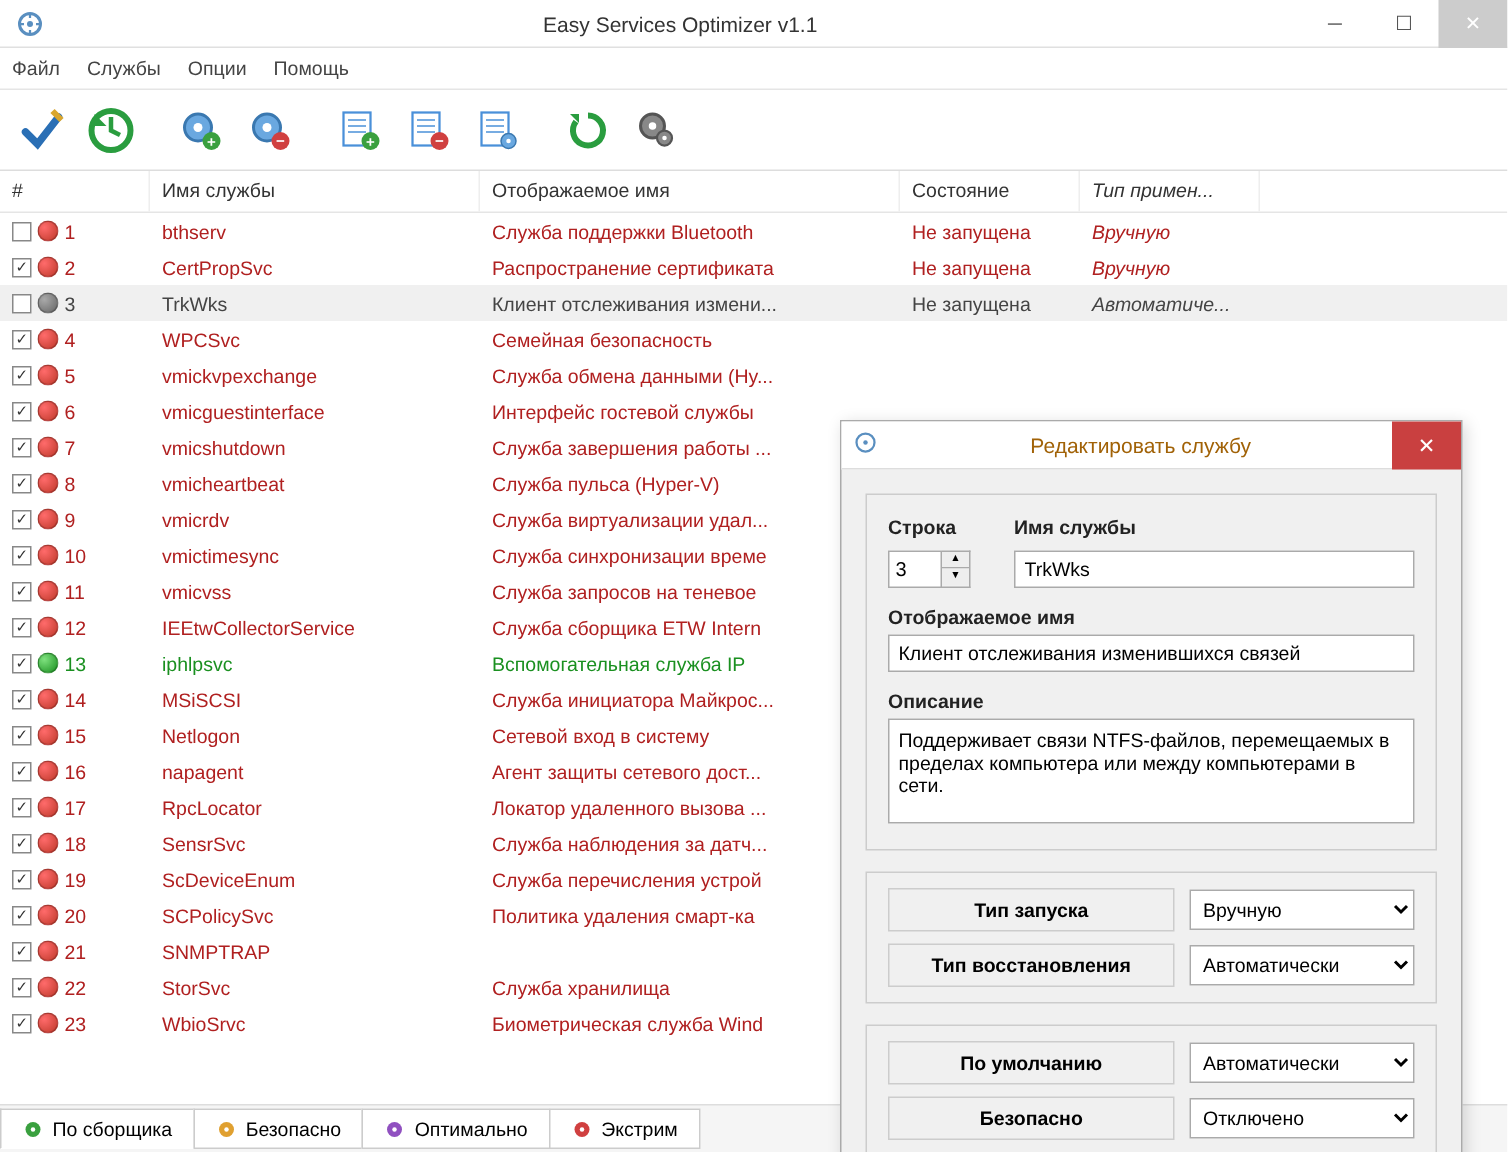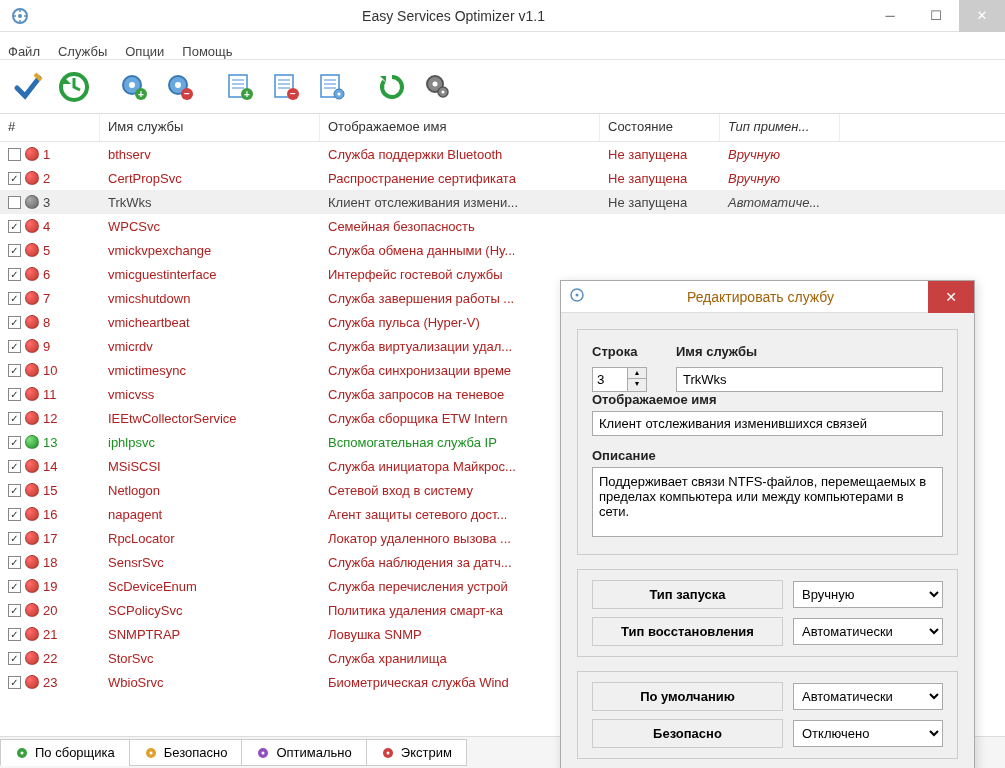--- a/index.html
+++ b/index.html
@@ -3,21 +3,21 @@
 <meta charset="utf-8">
 <style>
 * { box-sizing: border-box; margin: 0; padding: 0; }
 body { font-family: "Segoe UI", Tahoma, sans-serif; font-size: 13px; background: #fff; overflow: hidden; width: 1005px; height: 768px; position: relative; }
 .titlebar { height: 32px; background: #fff; display: flex; align-items: center; border-bottom: 1px solid #e0e0e0; }
 .titlebar .app-icon { width: 24px; height: 24px; margin: 0 8px; display: flex; align-items: center; justify-content: center; }
 .titlebar .title { flex: 1; text-align: center; color: #333; font-size: 14px; }
 .winctrl { display: flex; }
 .winctrl div { width: 46px; height: 32px; display: flex; align-items: center; justify-content: center; color: #555; }
 .winctrl .close { background: #ccc; color: #fff; }
-.menubar { height: 28px; display: flex; align-items: flex-end; padding: 0 8px; gap: 18px; border-bottom: 1px solid #e5e5e5; color: #444; }
+.menubar { height: 28px; display: flex; align-items: center; padding: 0 8px; gap: 18px; border-bottom: 1px solid #e5e5e5; color: #444; }
 .menubar span { cursor: default; }
 .toolbar { height: 54px; display: flex; align-items: center; padding: 0 6px; border-bottom: 1px solid #ddd; gap: 2px; }
 .toolbar .sep { width: 12px; }
 .toolbar .tb { width: 44px; height: 44px; display: flex; align-items: center; justify-content: center; }
 .table-wrap { position: absolute; top: 114px; left: 0; right: 0; bottom: 32px; overflow-y: scroll; }
 .thead { display: flex; height: 28px; background: #fff; border-bottom: 1px solid #e5e5e5; font-weight: normal; color: #333; position: sticky; top:0; background:#fff; z-index:2; }
 .thead > div { padding: 5px 8px; border-right: 1px solid #eee; white-space: nowrap; overflow: hidden; }
 .col-num { width: 100px; }
 .col-name { width: 220px; }
 .col-disp { width: 280px; }
@@ -39,21 +39,21 @@
 .btab.active { background:#fff; border-bottom:1px solid #fff; }
 .gear { width:14px; height:14px; display:inline-block; }
 
 .dialog { position: absolute; top: 280px; left: 560px; width: 415px; background: #f0f0f0; border: 1px solid #aaa; box-shadow: 2px 2px 10px rgba(0,0,0,0.15); z-index: 10; }
 .dialog .dlg-title { height: 32px; background: #fff; display:flex; align-items:center; border-bottom:1px solid #ddd; }
 .dialog .dlg-icon { margin: 0 8px; }
 .dialog .dlg-title-text { flex:1; text-align:center; color:#a16207; font-size:14px; }
 .dialog .dlg-close { width:46px; height:32px; background:#c94040; color:#fff; display:flex; align-items:center; justify-content:center; font-size:14px; }
 .dialog .dlg-body { padding: 16px; }
 .fieldset { border:1px solid #ccc; padding:14px; margin-bottom:14px; background:#f0f0f0;}
-.dlg-row { display:flex; gap:14px; }
+.dlg-row { display:flex; gap:14px; margin-bottom:12px; }
 .dlg-col { display:flex; flex-direction:column; gap:4px; }
 .dlg-label { font-weight:bold; color:#222; margin-bottom:4px; }
 .dlg-input { border:1px solid #aaa; padding:4px 6px; background:#fff; font-family:inherit; font-size:13px; }
 .dlg-spinner { width:55px; display:flex; }
 .dlg-spinner input { width:36px; border:1px solid #aaa; padding:4px; text-align:left; }
 .dlg-spinner .spin-btns { display:flex; flex-direction:column; border:1px solid #aaa; border-left:none;}
 .dlg-spinner .spin-btns div { height:11px; width:18px; font-size:7px; text-align:center; line-height:10px; background:#eee; border-bottom:1px solid #aaa;}
 .dlg-spinner .spin-btns div:last-child{border-bottom:none;}
 .dlg-textarea { width:100%; height:70px; border:1px solid #aaa; padding:6px; background:#fff; font-family:inherit; font-size:13px; resize:none;}
 .dlg-select-row{display:flex; align-items:center; gap:10px; margin-bottom:8px;}
@@ -397,21 +397,20 @@
         <div class="col-state"></div>
         <div class="col-type"></div>
       </div>
       <div class="row red">
         <div class="cell-num">
           <span class="chk">✓</span>
           <span class="dot red"></span>
           <span>21</span>
         </div>
         <div class="col-name">SNMPTRAP</div>
-        <div class="col-disp">Ловушка SNMP</div>
         <div class="col-state"></div>
         <div class="col-type"></div>
       </div>
       <div class="row red">
         <div class="cell-num">
           <span class="chk">✓</span>
           <span class="dot red"></span>
           <span>22</span>
         </div>
         <div class="col-name">StorSvc</div>

